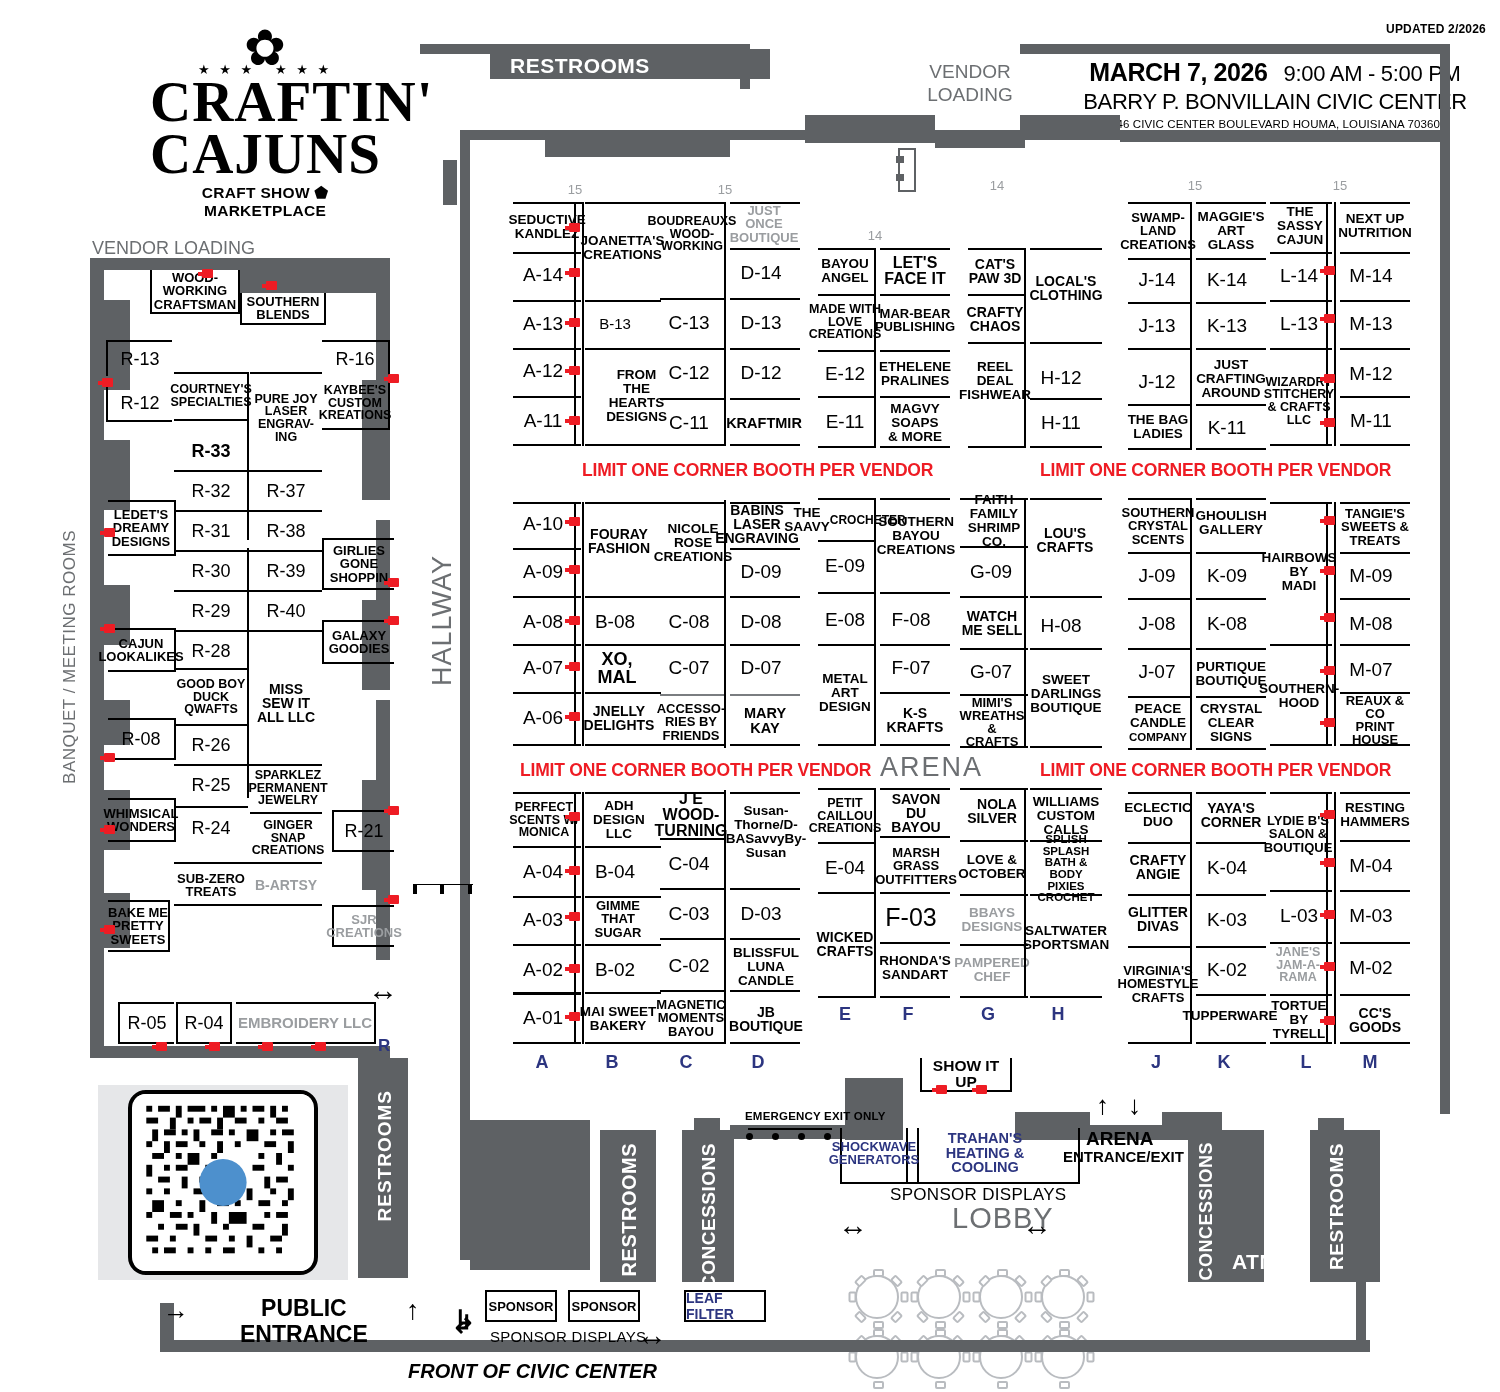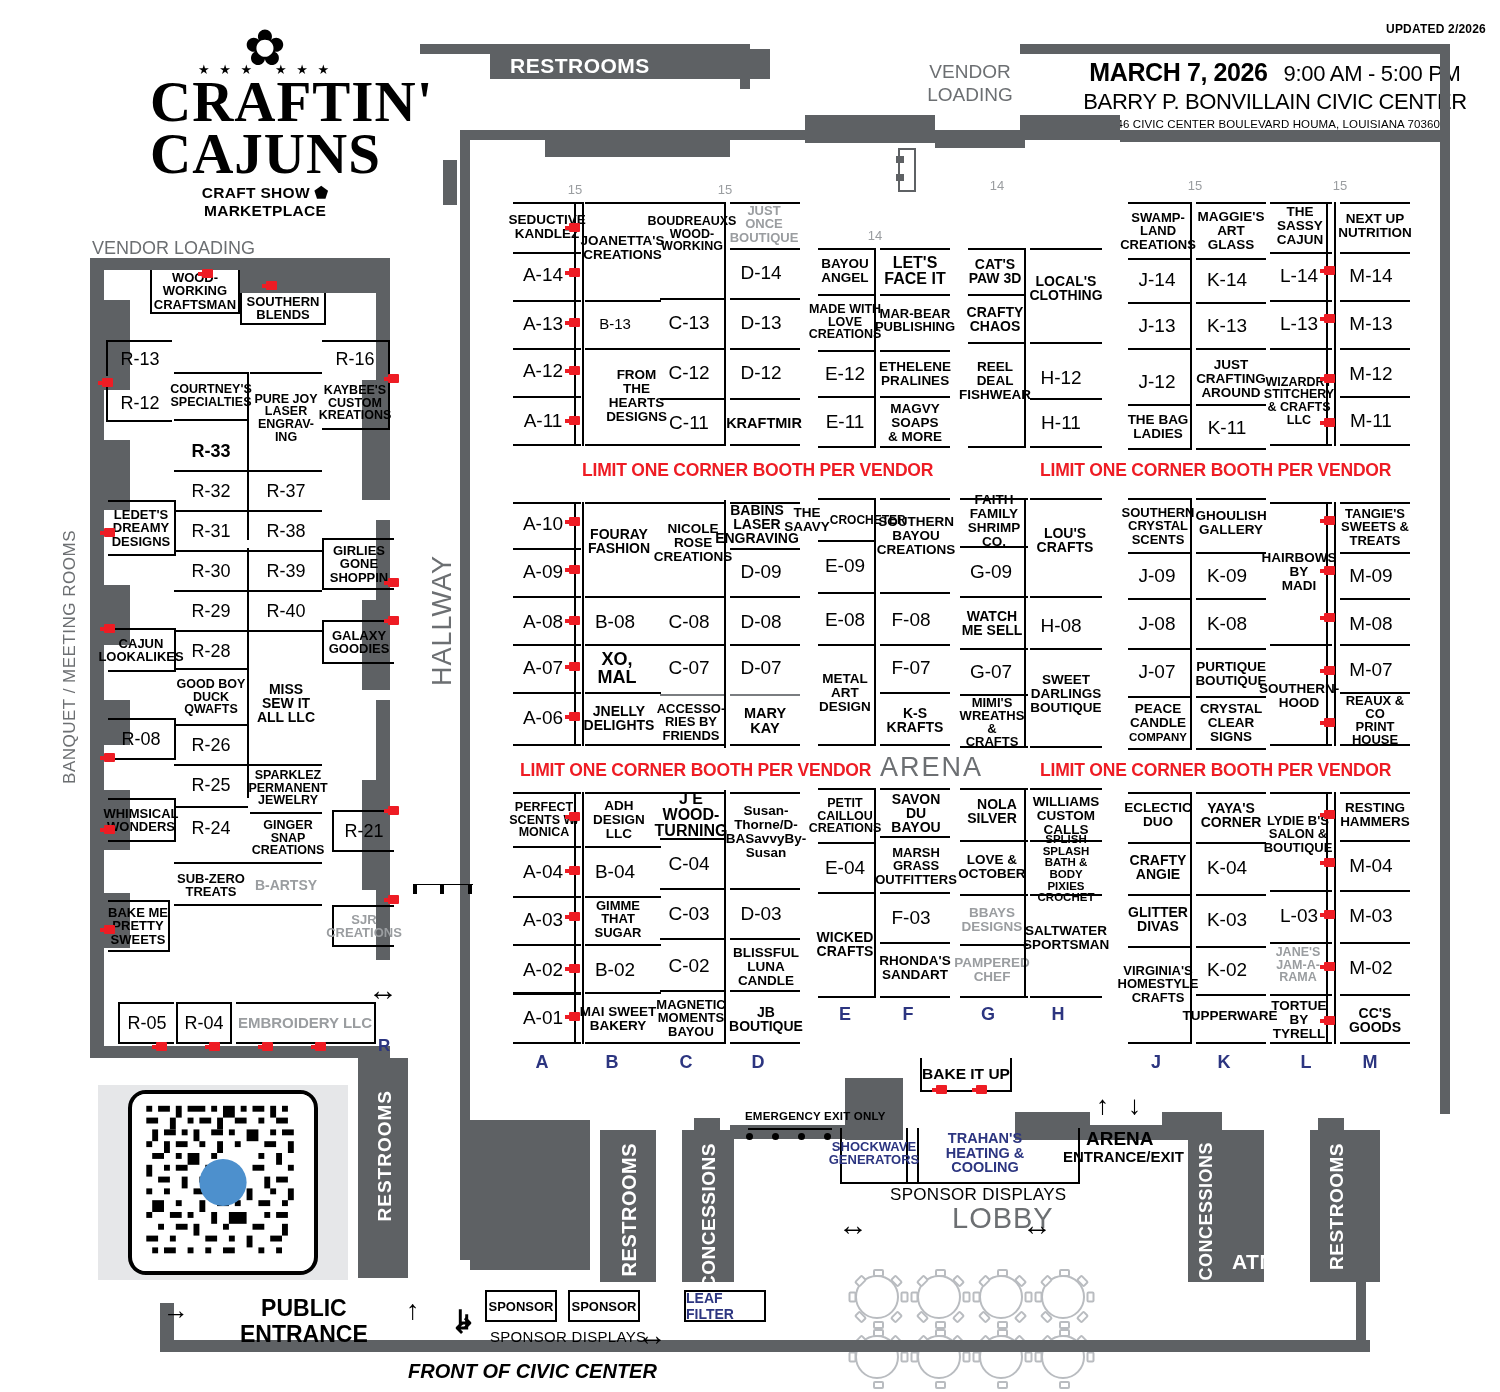--- a/index.html
+++ b/index.html
@@ -849,21 +849,21 @@
     <div>SAVON DU<br>BAYOU</div>
   </div>
 <div class="hl" style="left:818px;top:842px;width:58px;"></div>
 <div class="hl" style="left:880px;top:836px;width:70px;"></div>
 <div class="bx num" style="left:816px;top:850px;width:58px;height:36px;font-size:19px;">E-04</div>
 <div class="bx" style="left:878px;top:842px;width:76px;height:48px;font-size:13px;">
     <div>MARSH<br>GRASS<br>OUTFITTERS</div>
   </div>
 <div class="hl" style="left:818px;top:892px;width:58px;"></div>
 <div class="hl" style="left:880px;top:892px;width:70px;"></div>
-<div class="bx num" style="left:880px;top:900px;width:62px;height:36px;font-size:19px;">F-03</div>
+<div class="bx num" style="left:880px;top:900px;width:62px;height:36px;font-size:25px;">F-03</div>
 <div class="bx" style="left:814px;top:924px;width:62px;height:40px;font-size:14px;">
     <div>WICKED<br>CRAFTS</div>
   </div>
 <div class="hl" style="left:880px;top:942px;width:70px;"></div>
 <div class="bx" style="left:880px;top:948px;width:70px;height:40px;font-size:13.5px;">
     <div>RHONDA'S<br>SANDART</div>
   </div>
 <div class="hl" style="left:818px;top:996px;width:58px;"></div>
 <div class="hl" style="left:880px;top:996px;width:70px;"></div>
 <div class="vl" style="left:874px;top:788px;height:210px;"></div>
@@ -991,21 +991,21 @@
 <div class="room" style="left:682px;top:1130px;width:52px;height:152px;"></div>
 <div class="wall" style="left:694px;top:1118px;width:26px;height:14px;"></div>
 <div class="vtext abs whitelab" style="left:698px;top:1143px;font-size:19px;letter-spacing:.5px;">CONCESSIONS</div>
 
 <div class="wall" style="left:730px;top:1125px;width:120px;height:14px;"></div>
 <div class="wall" style="left:845px;top:1078px;width:58px;height:62px;"></div>
 <div class="wall" style="left:1015px;top:1112px;width:75px;height:28px;"></div>
 <div class="wall" style="left:1090px;top:1125px;width:80px;height:15px;"></div>
 <div class="wall" style="left:1162px;top:1112px;width:60px;height:28px;"></div>
 
-<div class="bx" style="left:920px;top:1058px;width:92px;height:34px;font-size:15.5px;border:2px solid #000;border-top:none;background:#fff;">BAKE IT UP</div>
+<div class="bx" style="left:920px;top:1058px;width:92px;height:34px;font-size:15.5px;border:2px solid #000;border-top:none;background:#fff;">SHOW IT UP</div>
 <div class="abs" style="left:935px;top:1090px;width:60px;height:2px;background:#000;"></div>
 <div class="plug" style="left:932px;top:1085px;"></div>
 <div class="plug" style="left:972px;top:1085px;"></div>
 
 <div class="abs" style="left:745px;top:1110px;font-size:11.5px;font-weight:700;letter-spacing:.2px;">EMERGENCY EXIT ONLY</div>
 <div class="abs" style="left:748px;top:1128px;width:84px;height:2px;background:#000;"></div>
 <div class="abs" style="left:746px;top:1133px;width:7px;height:7px;background:#000;border-radius:50%;"></div>
 <div class="abs" style="left:772px;top:1133px;width:7px;height:7px;background:#000;border-radius:50%;"></div>
 <div class="abs" style="left:798px;top:1133px;width:7px;height:7px;background:#000;border-radius:50%;"></div>
 <div class="abs" style="left:824px;top:1133px;width:7px;height:7px;background:#000;border-radius:50%;"></div>

